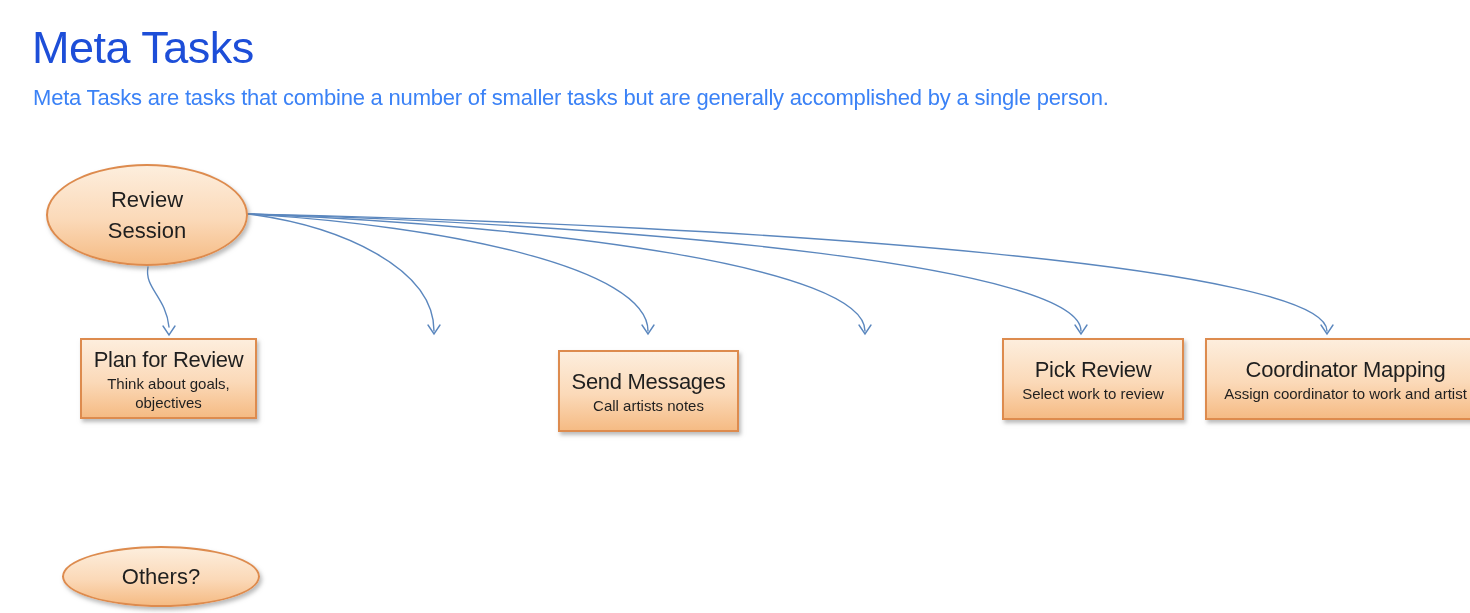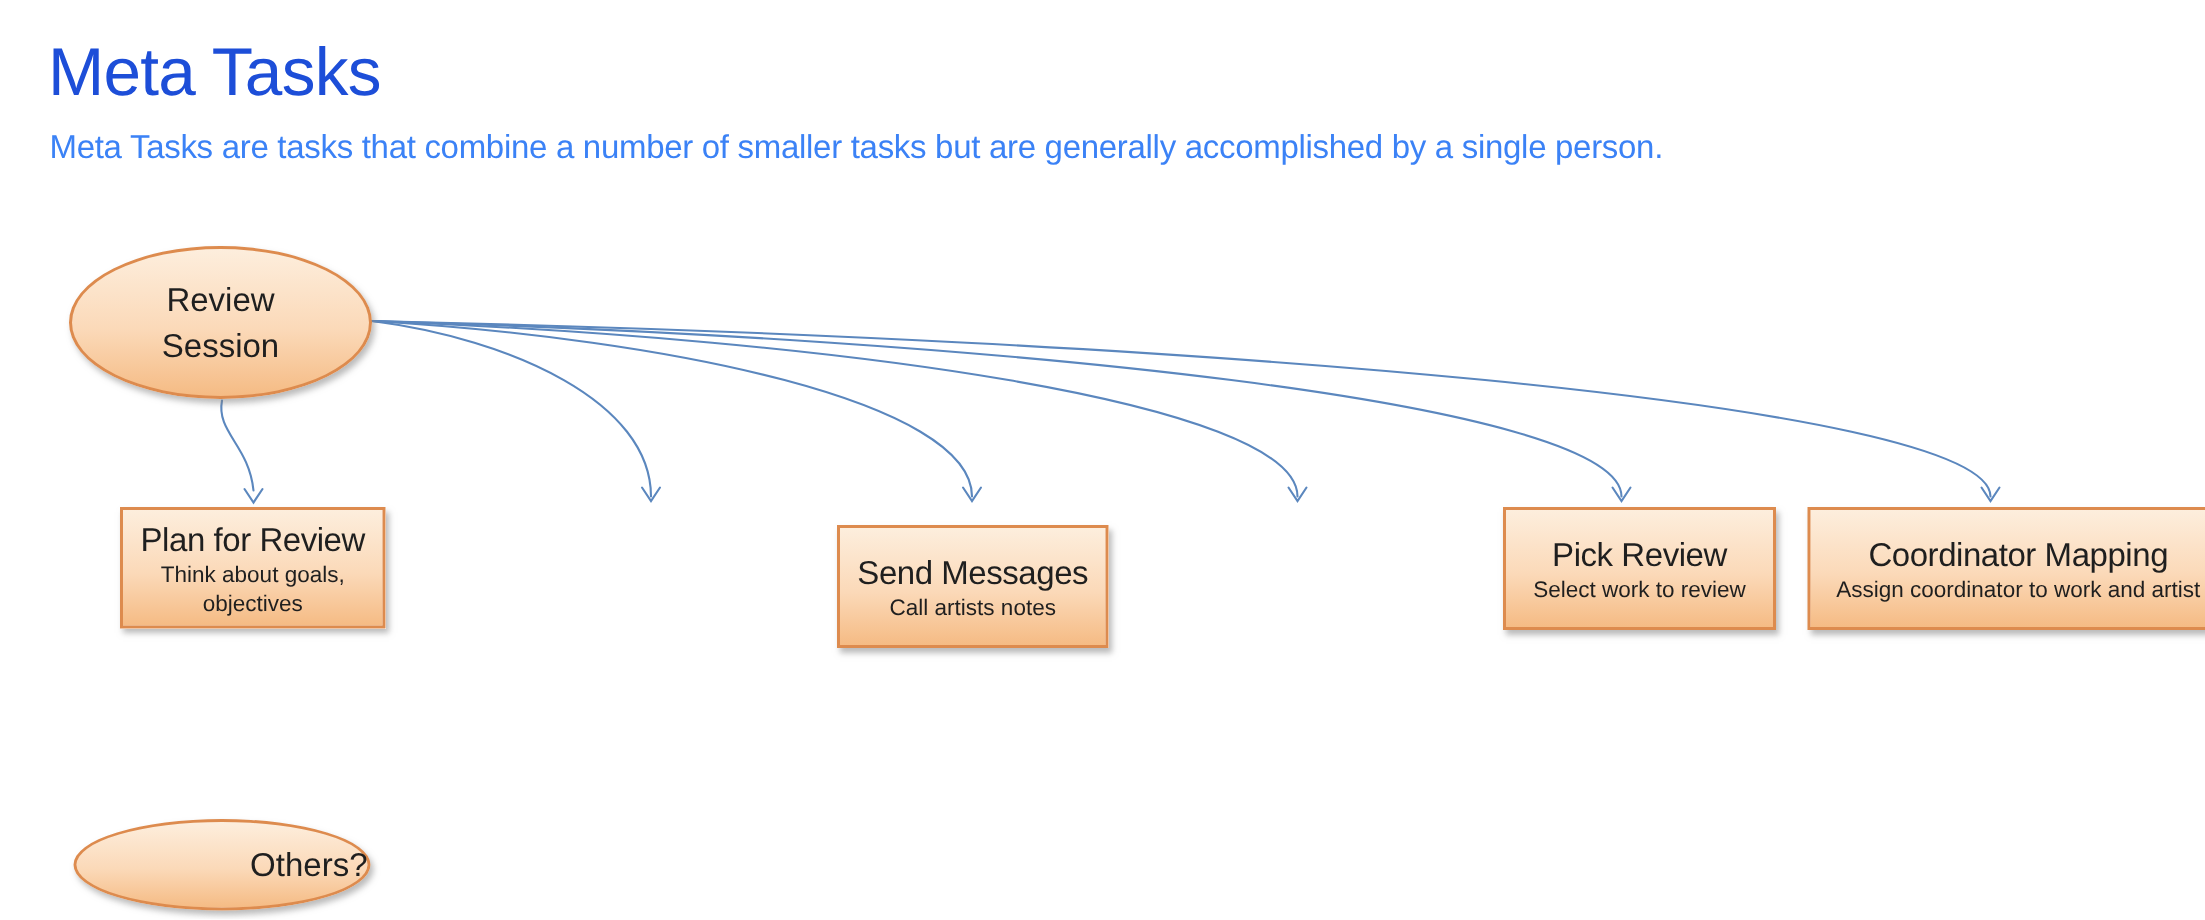--- a/index.html
+++ b/index.html
@@ -47,21 +47,21 @@
     background:linear-gradient(180deg,var(--c-fill-top) 0%,var(--c-fill-mid) 55%,var(--c-fill-bot) 100%);
     border:2px solid var(--c-border);
     box-shadow:2px 3px 4px rgba(130,130,130,0.55);
     display:flex;flex-direction:column;
     align-items:center;justify-content:center;
     text-align:center;
   }
   .ellipse{border-radius:50%;}
   .node-review{left:46px;top:164px;width:202px;height:102px;}
   .node-review .shape-label{font-size:22px;line-height:31px;width:130px;}
-  .node-others{left:49px;top:546px;width:198px;height:61px;align-items:flex-end;}
+  .node-others{left:62px;top:546px;width:198px;height:61px;}
   .node-others .shape-label{font-size:22px;line-height:26px;}
   .task-box .shape-title{font-size:22px;line-height:28px;letter-spacing:-0.3px;white-space:nowrap;}
   .task-box .shape-subtitle{font-size:15px;line-height:19px;padding:0 8px;}
   .task-1{left:80px; top:338px;width:177px;height:81px;}
   .task-2{left:343px;top:338px;width:181px;height:82px;}
   .task-3{left:558px;top:338px;width:181px;height:82px;margin-top:12px;}
   .task-4{left:774px;top:338px;width:181px;height:82px;}
   .task-5{left:990px;top:338px;width:182px;height:82px;margin-left:12px;}
   .task-6{left:1205px;top:338px;width:281px;height:82px;}
 </style>

